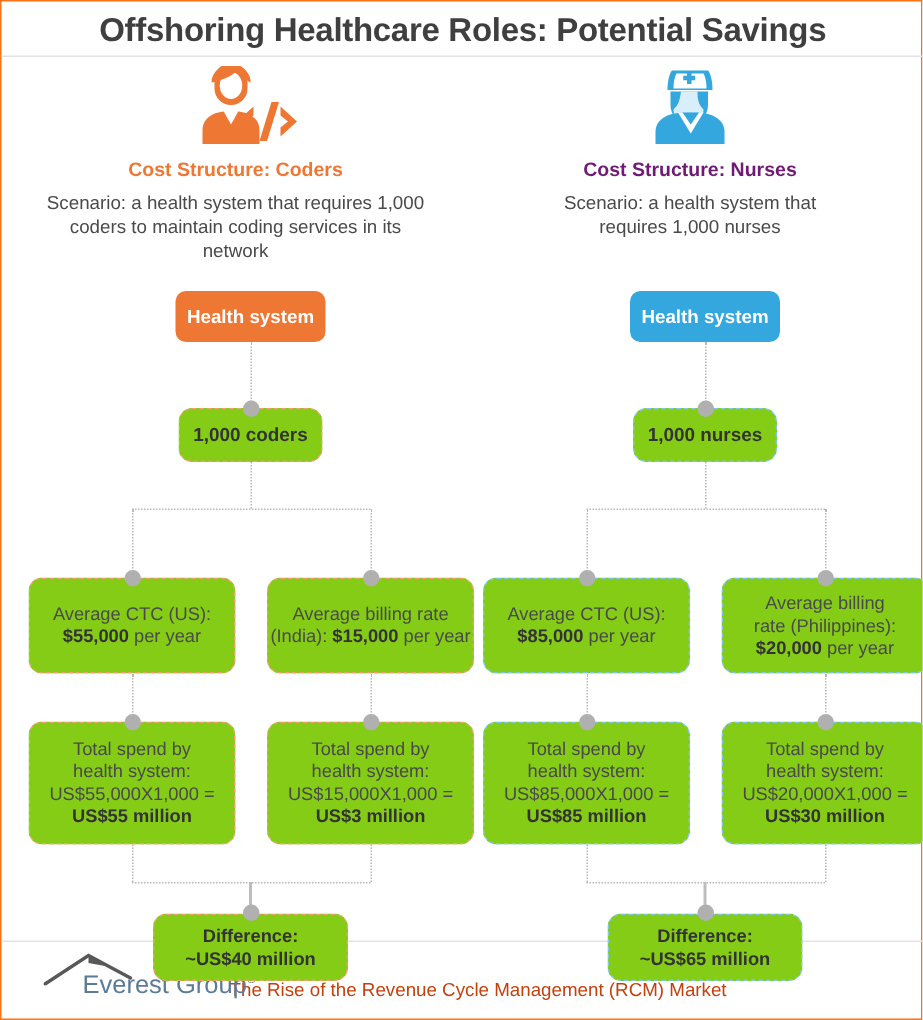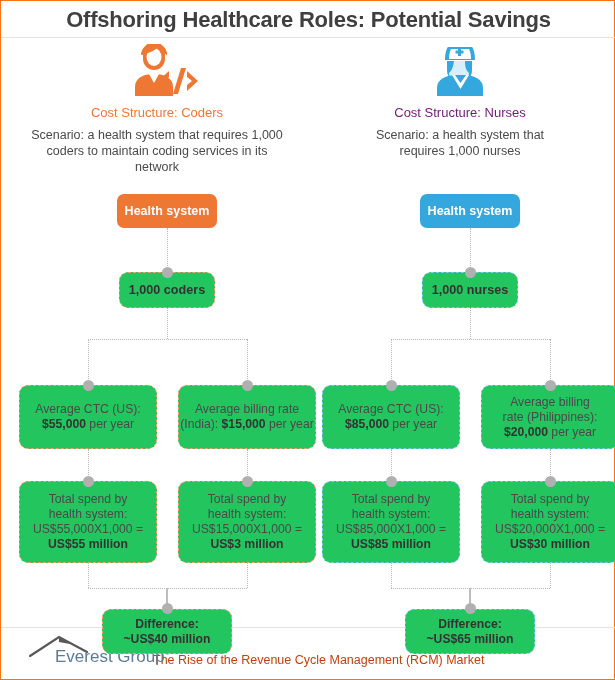--- a/index.html
+++ b/index.html
@@ -61,21 +61,21 @@
     display: flex;
     align-items: center;
     justify-content: center;
   }
   .persona-label {
     position: absolute;
     left: 0; top: 62px;
     width: 300px;
     text-align: center;
     font-size: 13px;
-    font-weight: normal;
+    font-weight: bold;
   }
   .persona-label.orange { color: #ee7733; }
   .persona-label.blue   { color: #701a75; }
   .scenario {
     position: absolute;
     left: 20px; top: 84px;
     width: 260px;
     text-align: center;
     font-size: 12.5px;
     line-height: 16px;
@@ -87,21 +87,21 @@
     position: absolute;
     box-sizing: border-box;
     display: flex;
     align-items: center;
     justify-content: center;
     text-align: center;
     border-radius: 9px;
     font-size: 12.2px;
     line-height: 15px;
     color: #4a4a4a;
-    background: #22c55e;
+    background: #84cc16;
     z-index: 3;
   }
   .node b { color: #333; font-weight: bold; }
 
   .node-solid {
     color: #ffffff;
     font-size: 12.5px;
     font-weight: bold;
     border-radius: 7px;
   }

